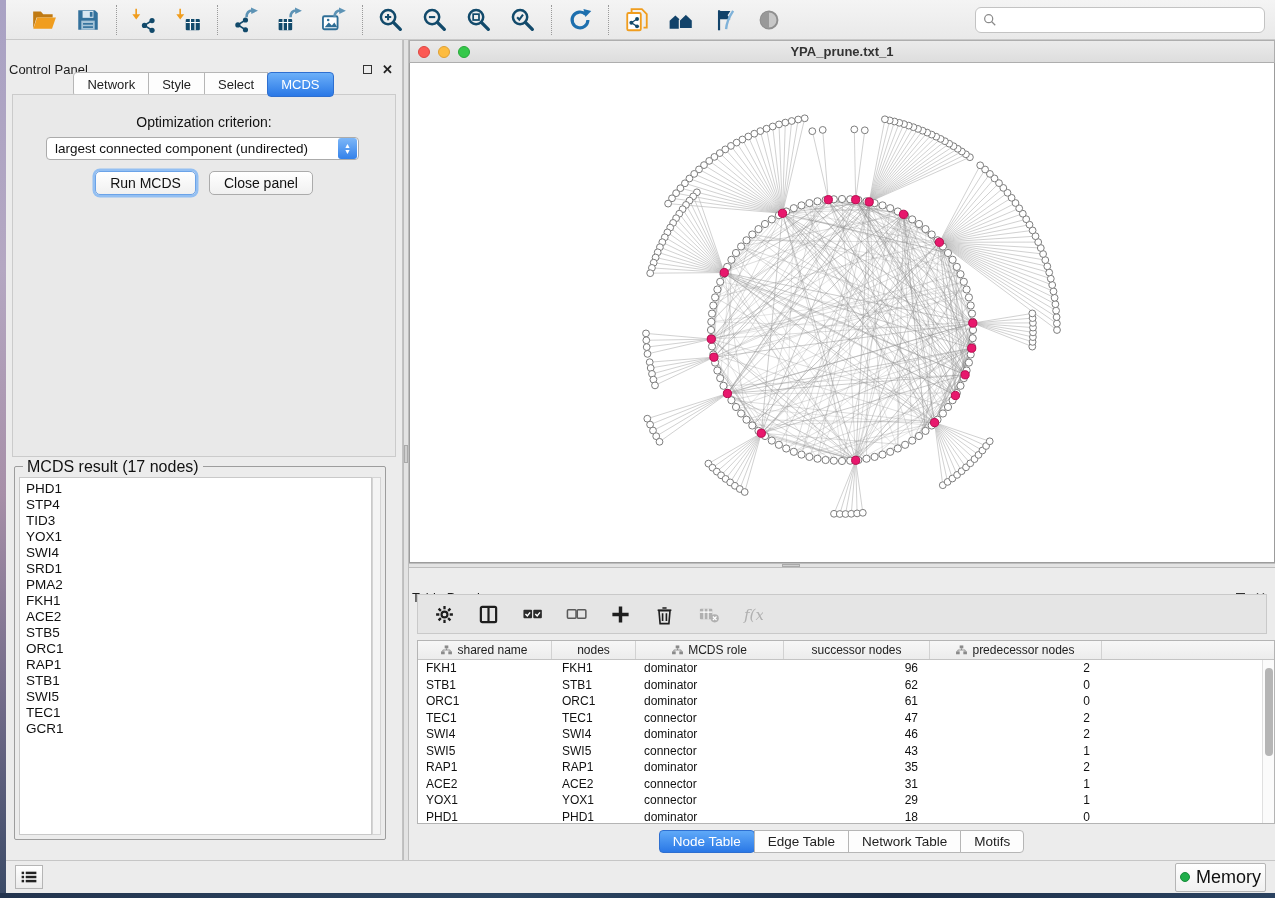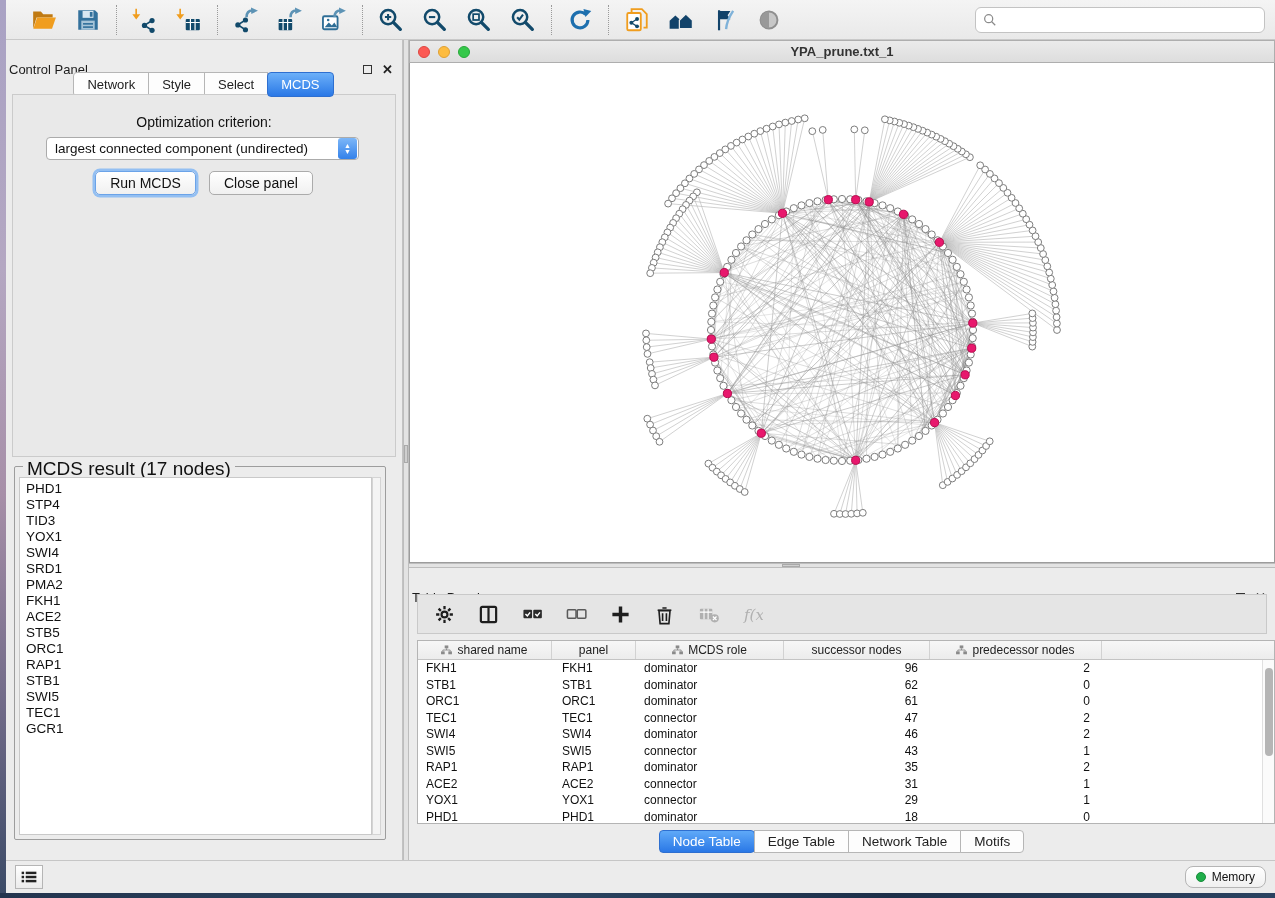--- a/index.html
+++ b/index.html
@@ -49,21 +49,21 @@
     background:linear-gradient(#7db7f8,#3381ea); display:flex; flex-direction:column; align-items:center; justify-content:center; }
   #opt-select .stepper span { color:#fff; font-size:7px; line-height:6px; }
   #btn-row { position:absolute; left:0; top:76px; width:100%; display:flex; justify-content:center; gap:13px; }
   .cp-btn { font-size:14px; padding:3px 14px; background:linear-gradient(#ffffff,#f0f0f0);
     border:1px solid #ababab; border-radius:5px; color:#111; cursor:pointer; }
   .cp-btn.focused { box-shadow:0 0 0 2.5px #93bff2; border-color:#6ba3e8; }
 
   #mcds-fieldset { position:absolute; left:8px; top:426px; width:372px; height:374px;
     border:1px solid #9d9d9d; border-radius:2px; background:#ececec; }
   #mcds-legend { position:absolute; left:8px; top:-9px; background:#ececec; padding:0 4px;
-    font-size:19px; color:#111; }
+    font-size:16px; color:#111; }
   #mcds-list { position:absolute; left:4px; top:10px; right:13px; bottom:4px; background:#fff;
     border:1px solid #c9c9c9; overflow:hidden; padding:3px 0 0 6px; }
   .mcds-item { font-size:13.5px; line-height:16px; color:#111; }
   #mcds-scroll { position:absolute; right:4px; top:10px; width:9px; bottom:4px;
     background:#f4f4f4; border:1px solid #d4d4d4; }
 
   
   #v-splitter { position:absolute; left:403px; top:40px; width:6px; height:820px; background:#e3e3e3;
     border-left:1px solid #bdbdbd; border-right:1px solid #bdbdbd; cursor:col-resize; }
   #v-splitter .handle { position:absolute; left:0; top:405px; width:4px; height:18px; background:#cfcfcf; border:1px solid #aaa; }
@@ -109,22 +109,22 @@
     color:#222; cursor:pointer; }
   .tp-tab:first-child { border-radius:4px 0 0 4px; }
   .tp-tab:last-child { border-radius:0 4px 4px 0; }
   .tp-tab.selected { background:linear-gradient(#5fa9f8,#2a78e6); border-color:#2e6fd0; color:#fff; border-radius:4px; }
 
   
   #status-bar { position:absolute; left:6px; top:860px; width:1269px; height:33px; background:#ececec;
     border-top:1px solid #c6c6c6; display:flex; align-items:center; padding:0 9px; }
   #list-btn { width:28px; height:24px; background:linear-gradient(#ffffff,#ebebeb); border:1px solid #b5b5b5;
     display:flex; align-items:center; justify-content:center; cursor:pointer; }
-  #memory-btn { margin-left:auto; display:flex; align-items:center; gap:6px; font-size:12px; color:#111;
-    background:linear-gradient(#ffffff,#f0f0f0); border:1px solid #b5b5b5; border-radius:8px; padding:3px 10px; cursor:pointer; }
+  #memory-btn { margin-left:auto; display:flex; align-items:center; gap:6px; font-size:18px; color:#111;
+    background:linear-gradient(#ffffff,#f0f0f0); border:1px solid #b5b5b5; border-radius:2px; padding:3px 4px; cursor:pointer; }
   #memory-dot { width:10px; height:10px; border-radius:50%; background:#1fae4a; border:1px solid #188c3b; }
 </style>
 </head>
 <body>
 
 <div id="wall-left"></div>
 <div id="wall-bottom"></div>
 
 <div id="toolbar">
   <div id="toolbar-groups" style="display:flex;align-items:center;">
@@ -1115,21 +1115,21 @@
             <g fill="#8a8a8a">
               <rect x="4" y="0.5" width="4" height="3.2"></rect>
               <rect x="0" y="7" width="4" height="3.2"></rect>
               <rect x="8" y="7" width="4" height="3.2"></rect>
             </g>
             <path d="M6 3.7 V5.5 M2 7 V5.5 H10 V7" stroke="#8a8a8a" fill="none"></path>
           </svg>
           <span>shared name</span>
         </div>
         <div class="th-cell" style="width: 84px;">
-          <span>panel</span>
+          <span>nodes</span>
         </div>
         <div class="th-cell" style="width: 148px;">
           <svg width="11" height="10" viewBox="0 0 12 11">
             <g fill="#8a8a8a">
               <rect x="4" y="0.5" width="4" height="3.2"></rect>
               <rect x="0" y="7" width="4" height="3.2"></rect>
               <rect x="8" y="7" width="4" height="3.2"></rect>
             </g>
             <path d="M6 3.7 V5.5 M2 7 V5.5 H10 V7" stroke="#8a8a8a" fill="none"></path>
           </svg>

